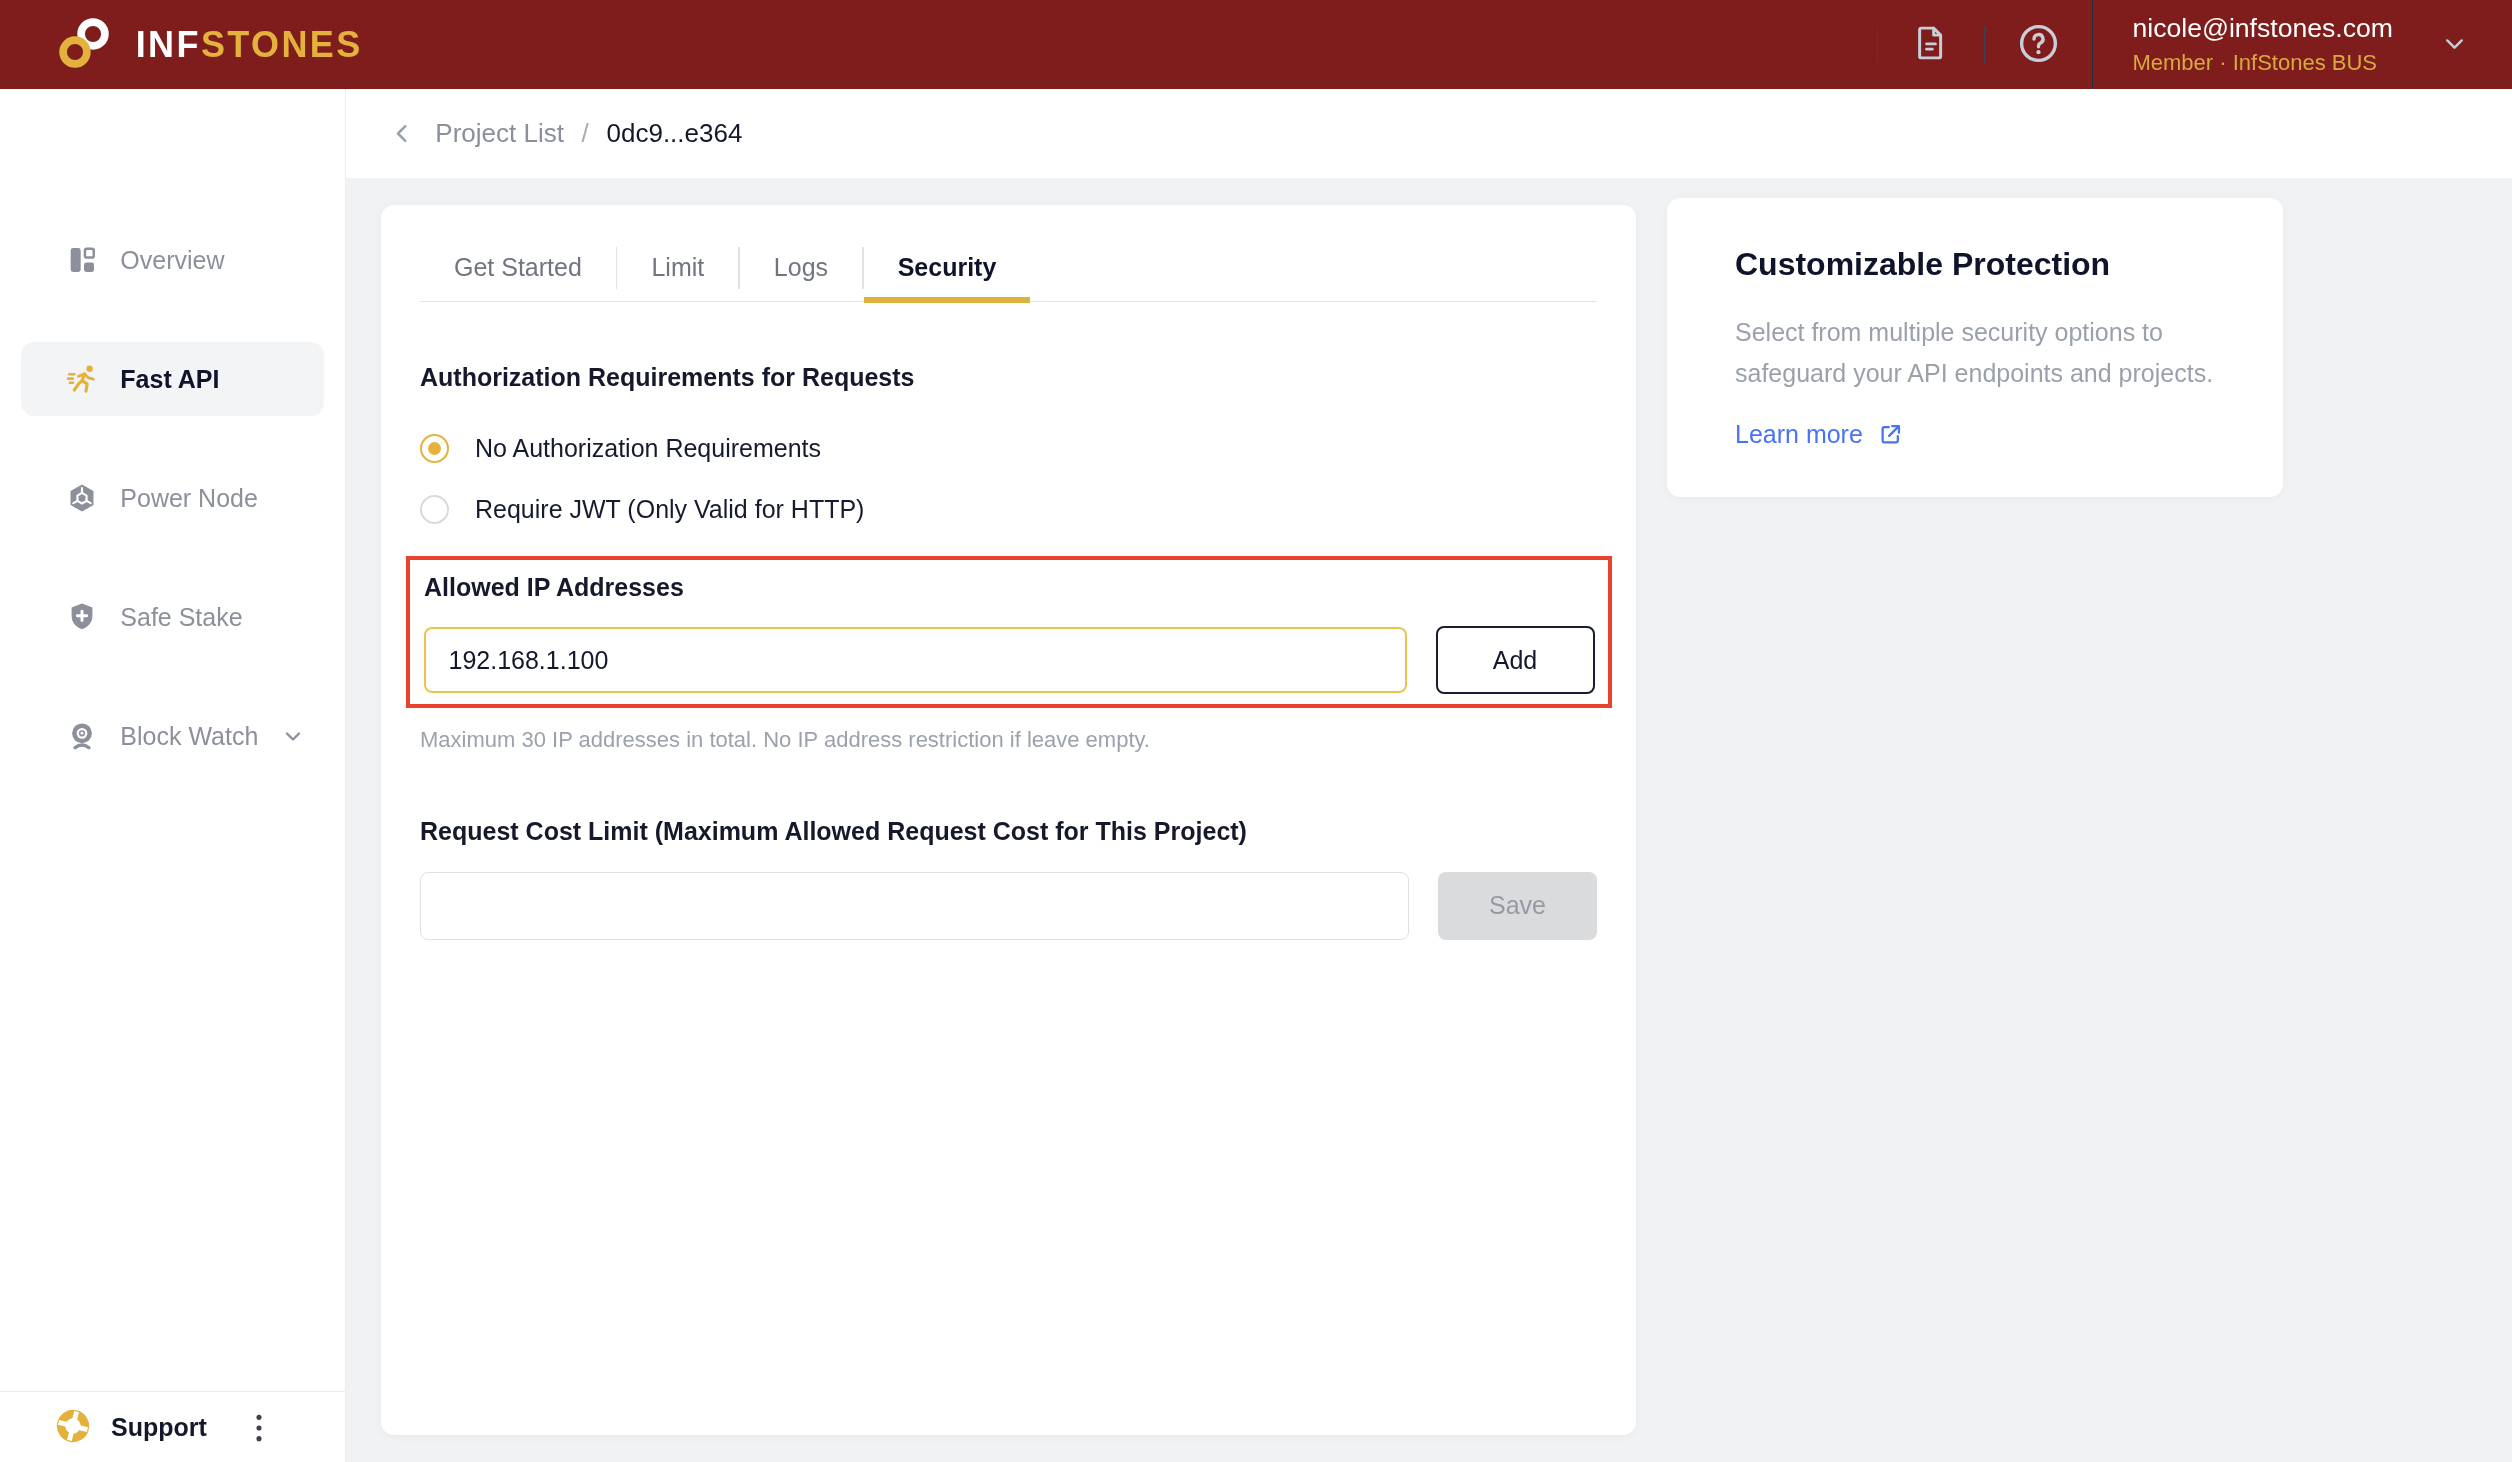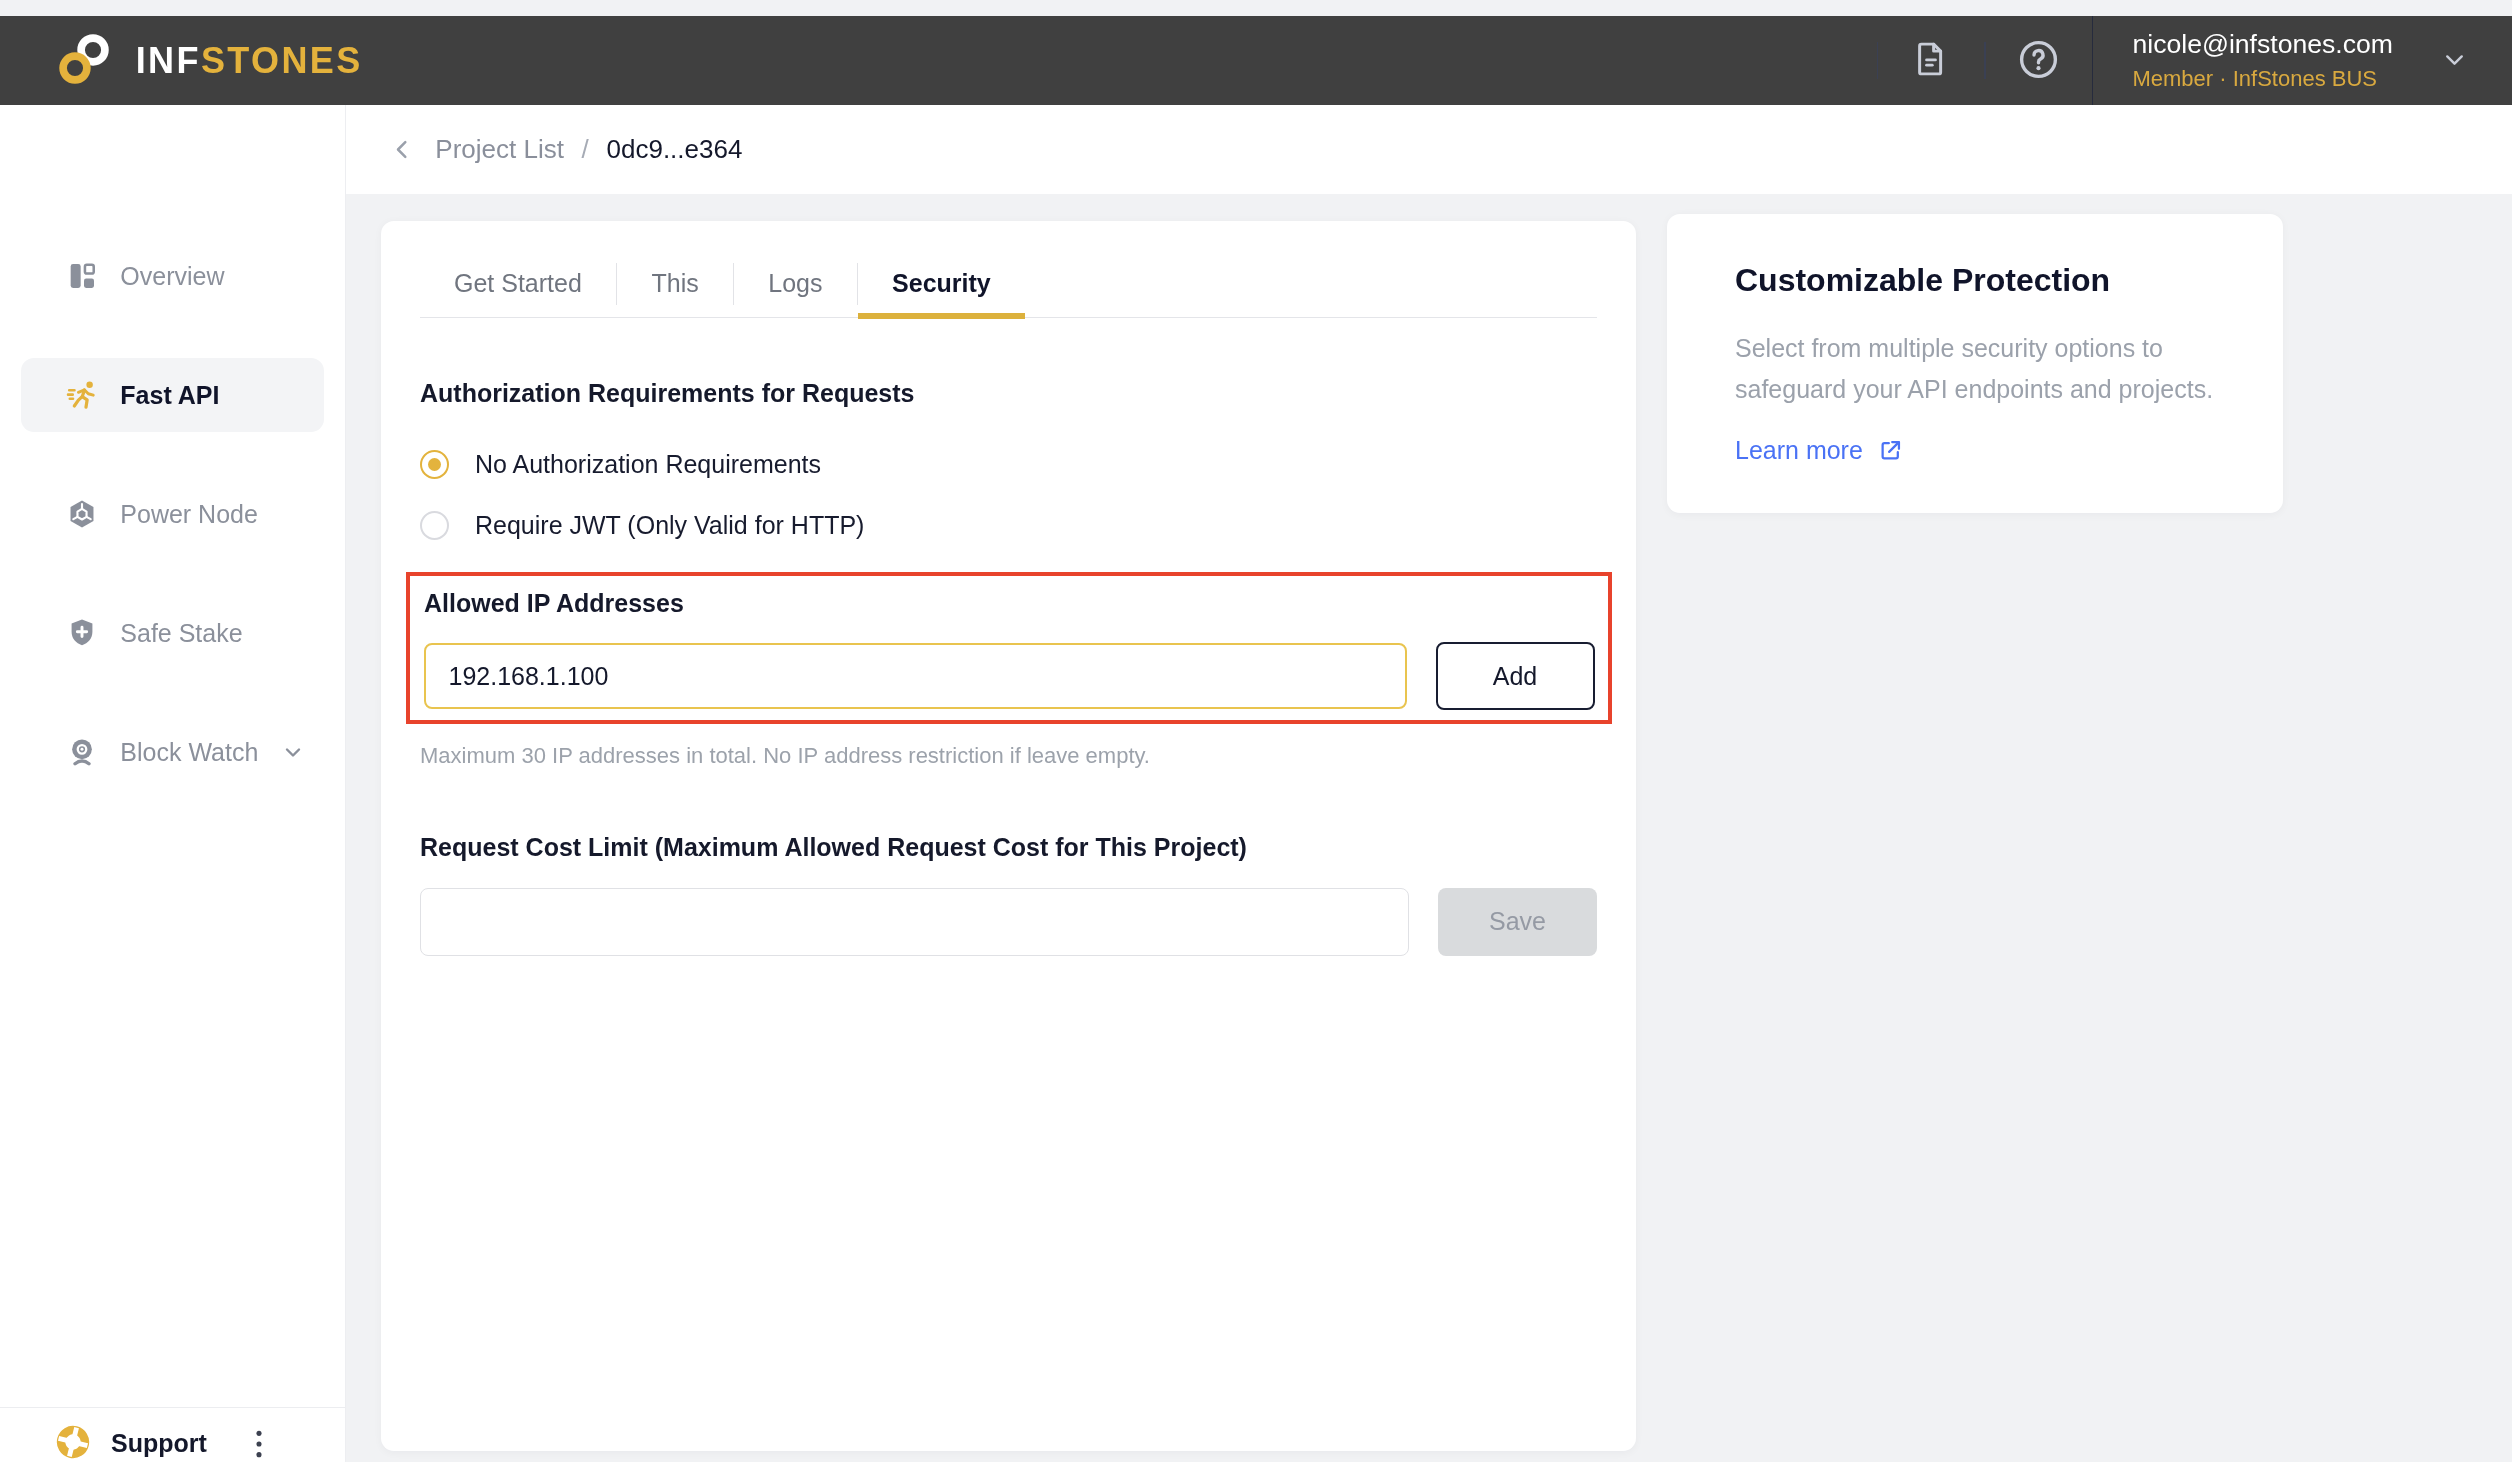--- a/index.html
+++ b/index.html
@@ -4,22 +4,22 @@
 <style>
   * { box-sizing: border-box; }
   html, body { margin: 0; padding: 0; background: #F1F2F4; }
   .app {
     position: relative; width: 2512px; height: 1463px; overflow: hidden;
     font-family: "Liberation Sans", sans-serif; color: #14182B;
   }
 
   
   .topbar {
-    height: 89px; background: #404040; display: flex; align-items: center;
-    padding-left: 50px; position: relative; z-index: 5; margin-top: 16px;
+    height: 89px; background: #7f1d1d; display: flex; align-items: center;
+    padding-left: 50px; position: relative; z-index: 5;
   }
   .logo { display: flex; align-items: center; cursor: pointer; }
   .logo-word { margin-left: 17.7px; font-size: 36px; font-weight: 700; letter-spacing: 2.4px; }
   .logo-word .w { color: #FFFFFF; }
   .logo-word .g { color: #E4B23C; }
   .tb-right { margin-left: auto; display: flex; align-items: center; height: 100%; }
   .tb-divider-sm { width: 1.6px; height: 37px; background: #3A4053; }
   .tb-divider-tall { width: 1.6px; height: 89px; background: #262B3D; }
   .tb-iconbtn {
     width: 106px; height: 100%; display: flex; align-items: center; justify-content: center;
@@ -299,21 +299,21 @@
         <span class="crumb-sep">/</span>
         <span class="crumb-current">0dc9...e364</span>
       </div>
 
       <div class="content-body">
 
         <section class="card main-card">
           <div class="tabs">
             <div class="tab">Get Started</div>
             <span class="tab-divider"></span>
-            <div class="tab">This</div>
+            <div class="tab">Limit</div>
             <span class="tab-divider"></span>
             <div class="tab">Logs</div>
             <span class="tab-divider"></span>
             <div class="tab active">Security</div>
           </div>
 
           <div class="card-inner">
             <div class="section-header h-auth">Authorization Requirements for Requests</div>
 
             <div class="radio-group">

